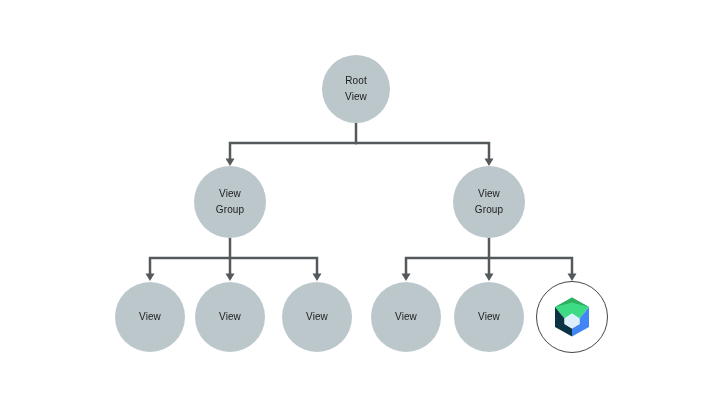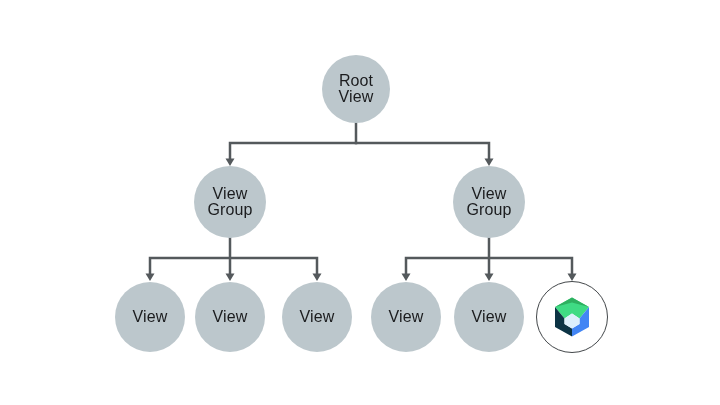--- a/index.html
+++ b/index.html
@@ -9,21 +9,21 @@
     overflow:hidden;
     font-family:"Liberation Sans",sans-serif;
   }
   .connectors{position:absolute;left:0;top:0;width:720px;height:405px;}
   .node{
     position:absolute;
     border-radius:50%;
     display:flex;flex-direction:column;
     align-items:center;justify-content:center;
     text-align:left;
-    font-size:16px;line-height:16px;
+    font-size:10px;line-height:16px;
     letter-spacing:.1px;
   }
   .node-root {left:322px;top:55px; width:68px;height:68px;}
   .node-vg-l {left:194px;top:166px;width:72px;height:72px;}
   .node-vg-r {left:453px;top:166px;width:72px;height:72px;}
   .node-v1   {left:115px;top:282px;width:70px;height:70px;}
   .node-v2   {left:195px;top:282px;width:70px;height:70px;}
   .node-v3   {left:282px;top:282px;width:70px;height:70px;}
   .node-v4   {left:371px;top:282px;width:70px;height:70px;}
   .node-v5   {left:454px;top:282px;width:70px;height:70px;}

